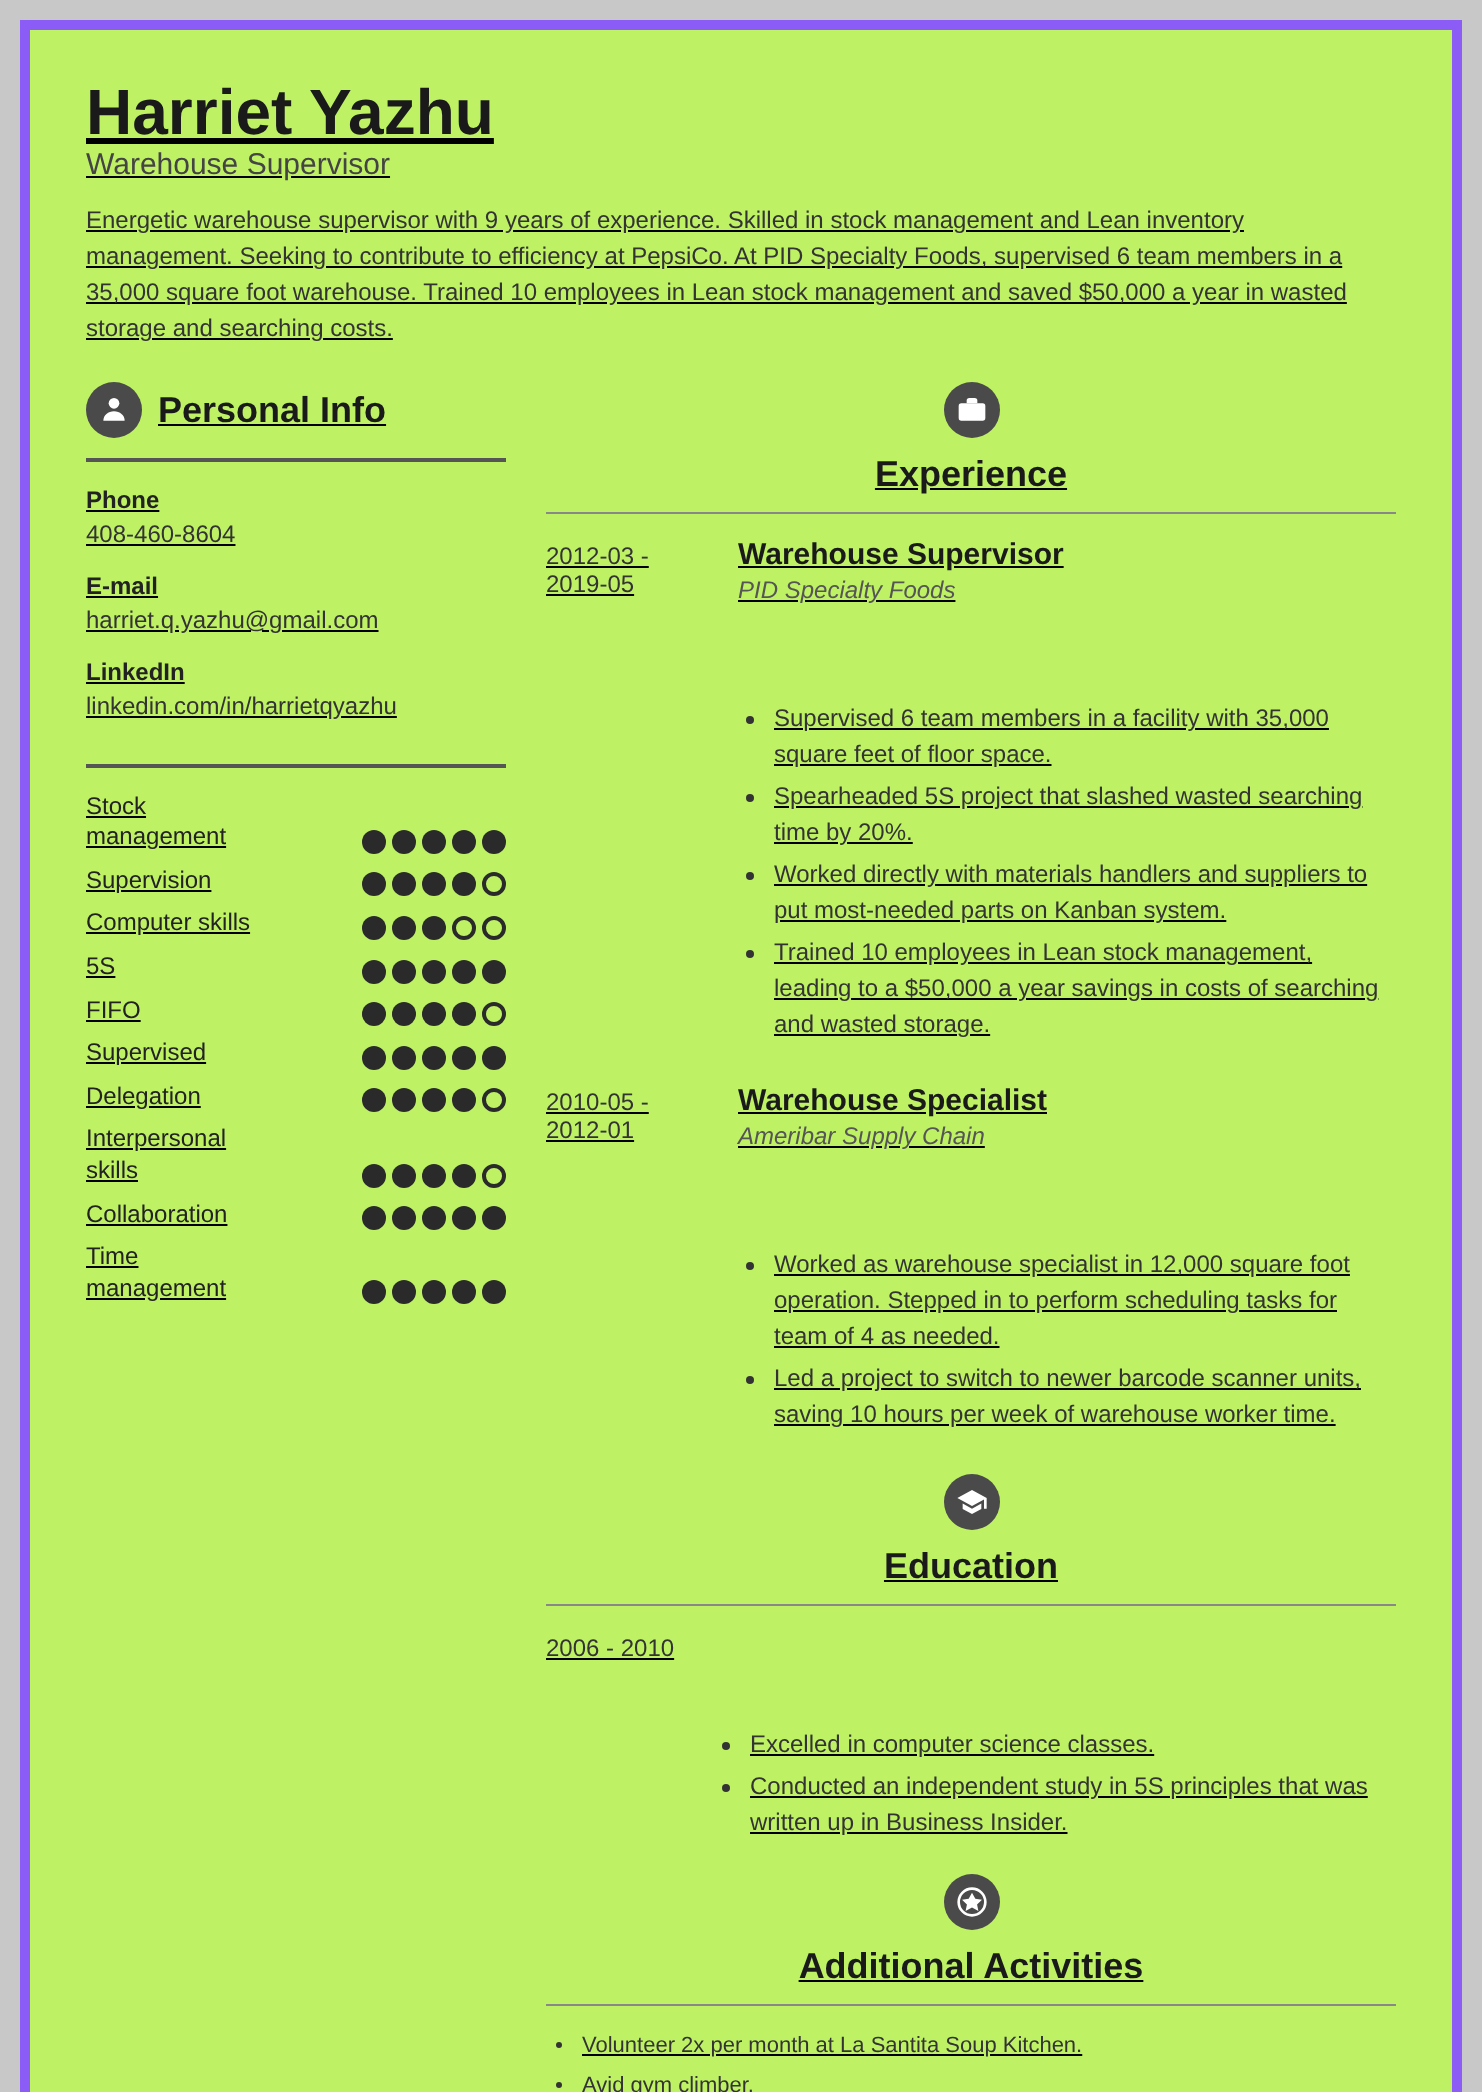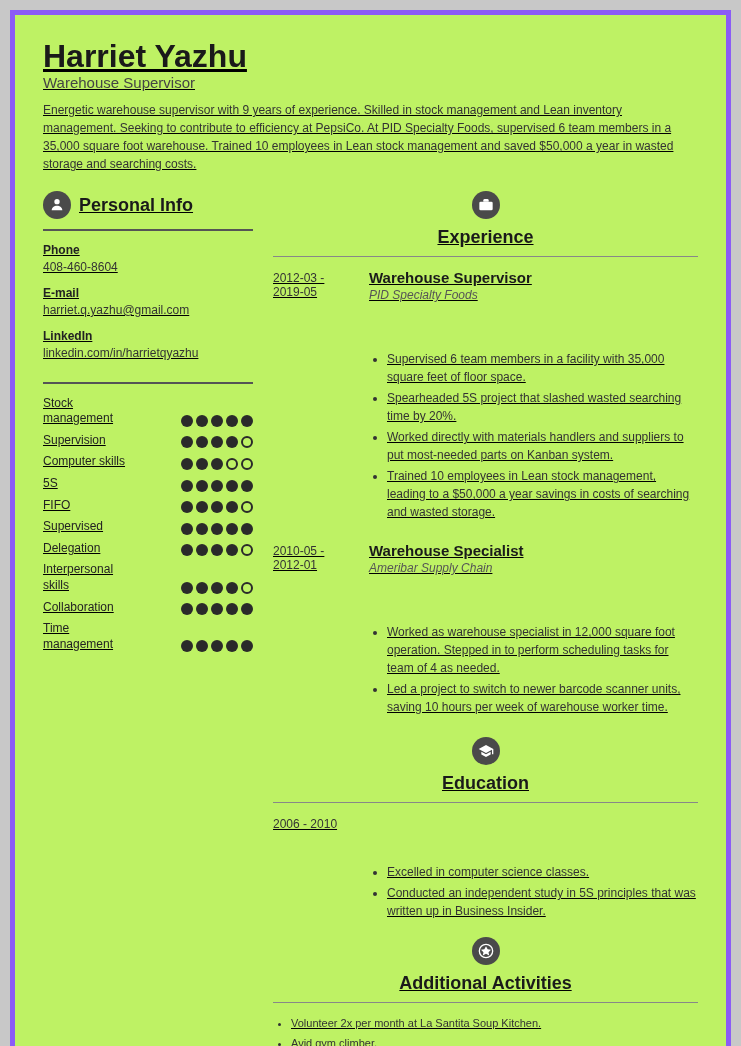--- a/index.html
+++ b/index.html
@@ -151,21 +151,21 @@
       margin-top: 48px;
     }
     .exp-bullets li {
       font-size: 12px;
       color: #333;
       line-height: 1.5;
       margin-bottom: 3px;
     }
     .edu-entry {
       display: flex;
-      gap: 16px;
+      gap: 4px;
       margin-bottom: 14px;
     }
     .edu-dates {
       width: 80px;
       flex-shrink: 0;
       font-size: 12px;
       color: #333;
       padding-top: 2px;
     }
     .edu-content {

